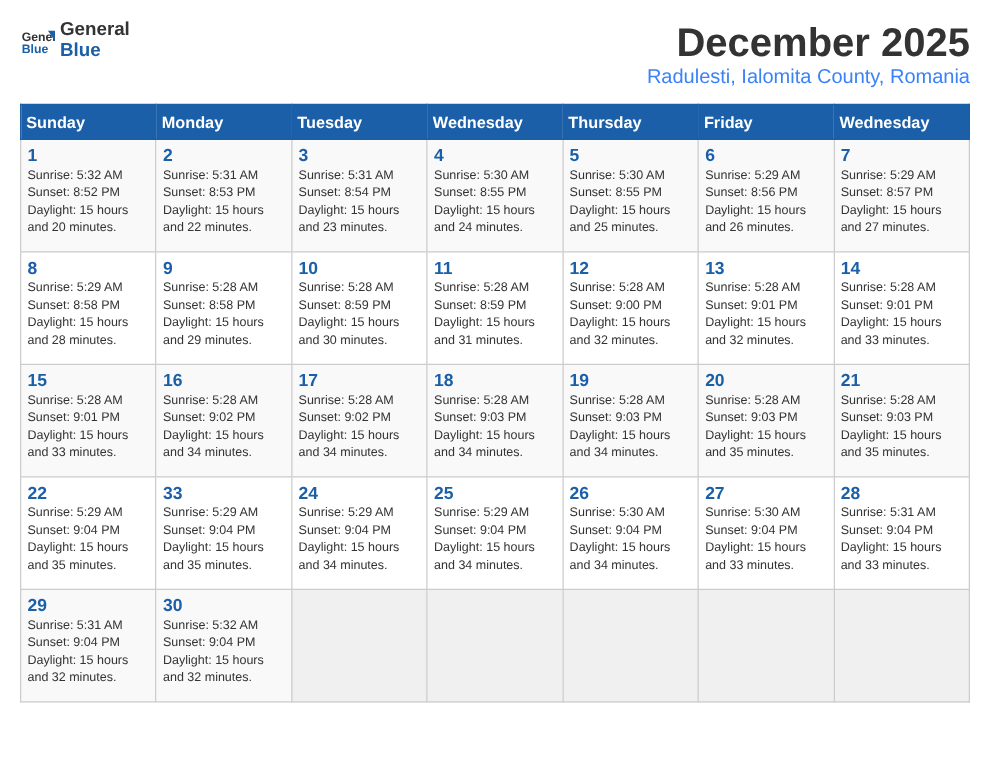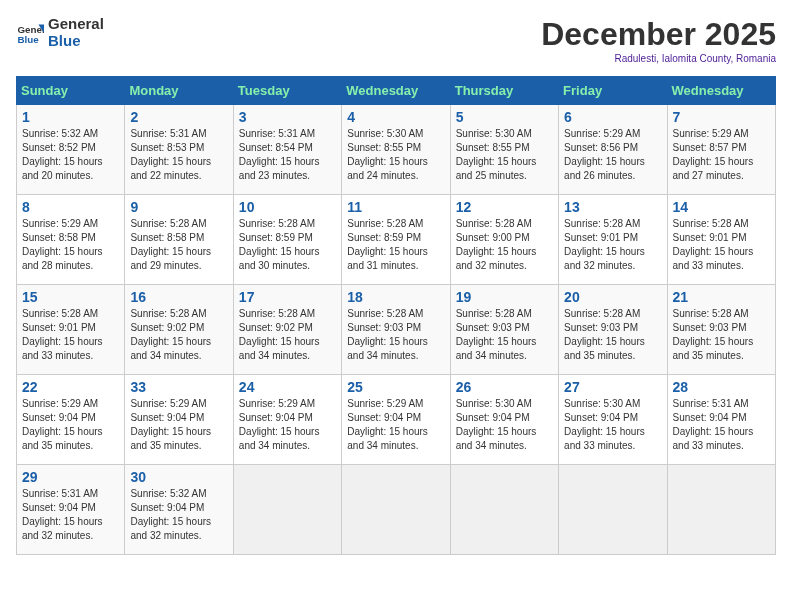--- a/index.html
+++ b/index.html
@@ -27,31 +27,31 @@
     }
     .title-area {
       text-align: right;
     }
     .main-title {
       font-size: 32px;
       font-weight: bold;
       color: #333;
     }
     .subtitle {
-      font-size: 10px;
-      color: #4c1d95;
+      font-size: 16px;
+      color: #3b82f6;
     }
     table {
       width: 100%;
       border-collapse: collapse;
       table-layout: fixed;
     }
     thead th {
       background: #1a5fa8;
-      color: #86efac;
+      color: #ffffff;
       font-size: 13px;
       font-weight: bold;
       padding: 6px 4px;
       text-align: left;
       border: 1px solid #1a5fa8;
     }
     tbody td {
       border: 1px solid #ccc;
       vertical-align: top;
       padding: 4px 5px;

